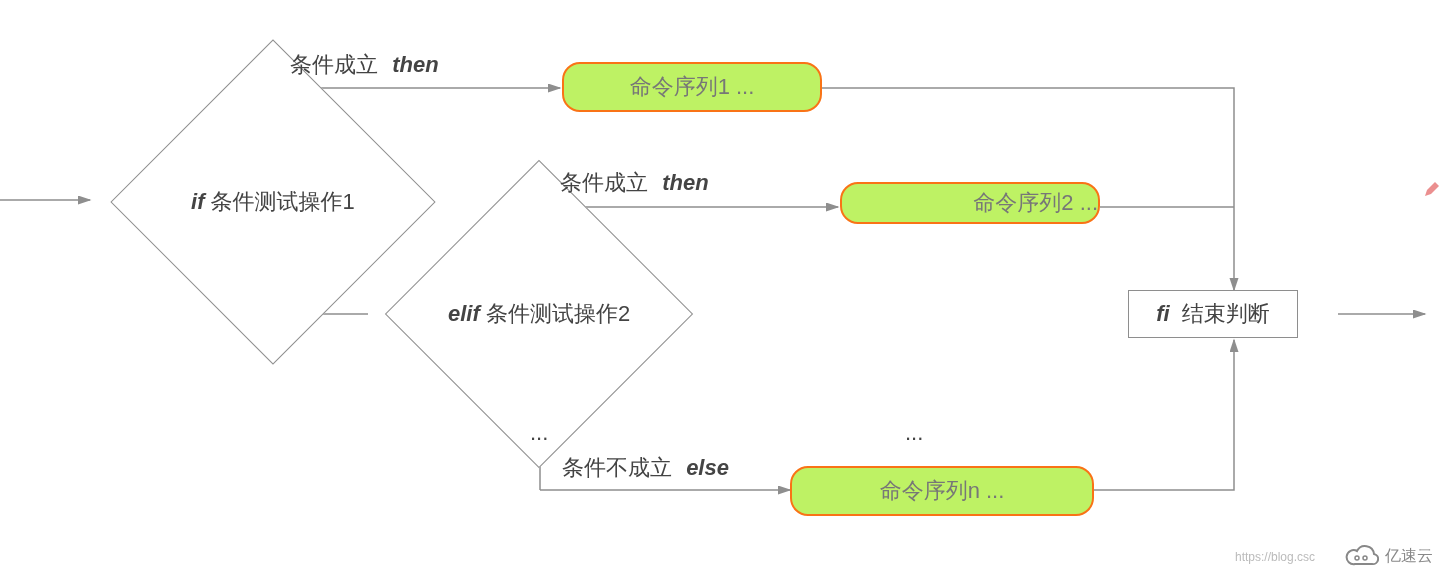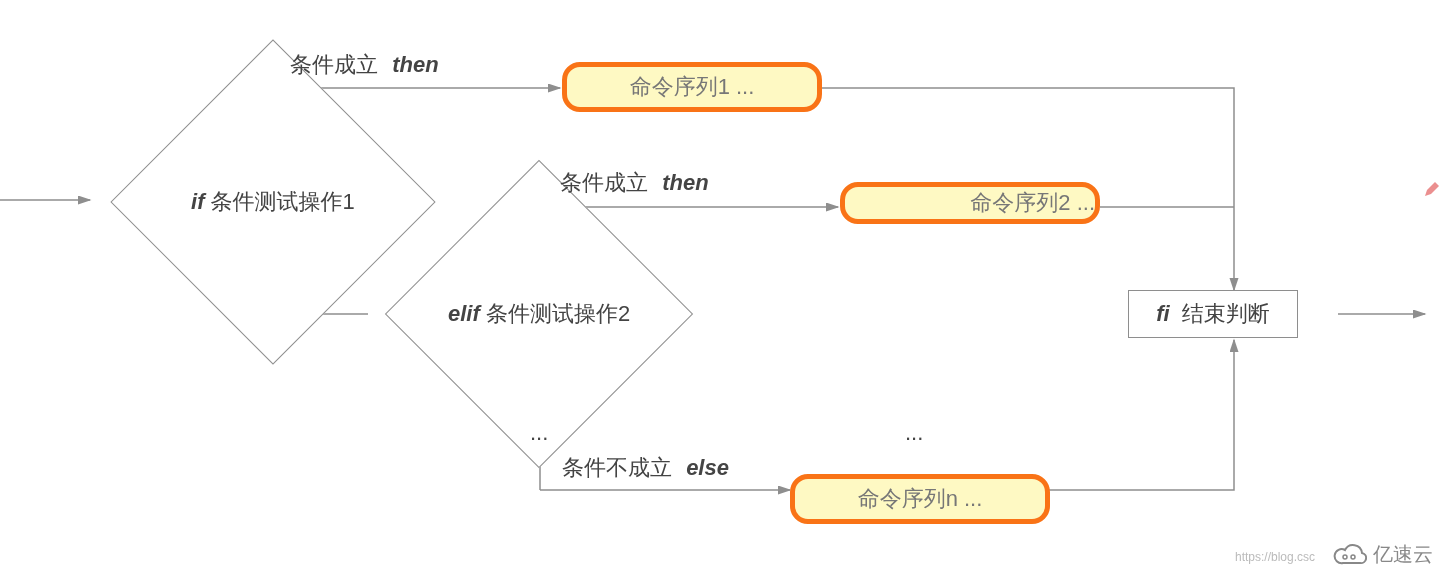--- a/index.html
+++ b/index.html
@@ -23,23 +23,23 @@
   .diamond {
     border: 1px solid #8e8e8e;
     transform: rotate(45deg);
     background: #fff;
   }
   .diamond > span {
     transform: rotate(-45deg);
     white-space: nowrap;
   }
   .roundrect {
-    border: 5px solid #f97316;
+    border: 2px solid #f97316;
     border-radius: 18px;
-    background: #fef9c3;
+    background: #bef264;
     color:#777;
   }
   .rect {
     border: 1px solid #8e8e8e;
     background: #fff;
   }
   .label {
     position: absolute;
     white-space: nowrap;
   }
@@ -61,21 +61,21 @@
     font-size: 12px;
   }
   .logo {
     position: absolute;
     right: 12px;
     bottom: 10px;
     display: flex;
     align-items: center;
     gap: 6px;
     color: #888;
-    font-size: 20px;
+    font-size: 16px;
   }
   .pen-icon {
     position: absolute;
     right: 6px;
     top: 178px;
   }
 </style>
 </head>
 <body>
 
@@ -137,21 +137,21 @@
 </div>
 
 <div class="node roundrect" style="left:562px; top:62px; width:260px; height:50px;">
   <span>命令序列1 ...</span>
 </div>
 
 <div class="node roundrect" style="left:840px; top:182px; width:260px; height:42px;justify-content:flex-end;">
   <span>命令序列2 ...</span>
 </div>
 
-<div class="node roundrect" style="left:790px; top:466px; width:260px; height:50px;margin-top:8px;">
+<div class="node roundrect" style="left:790px; top:466px; width:304px; height:50px;">
   <span>命令序列n ...</span>
 </div>
 
 <div class="label" style="left:530px; top:420px;">
   <span>...</span>
 </div>
 <div class="label" style="left:905px; top:420px;">
   <span>...</span>
 </div>
 

